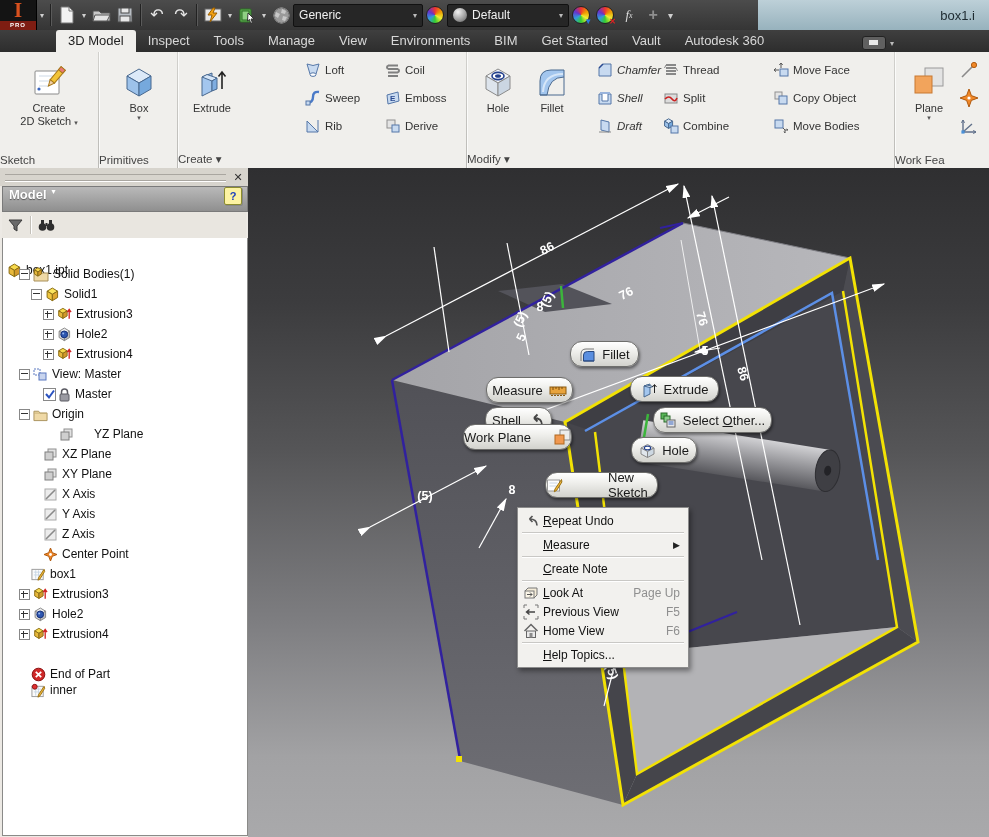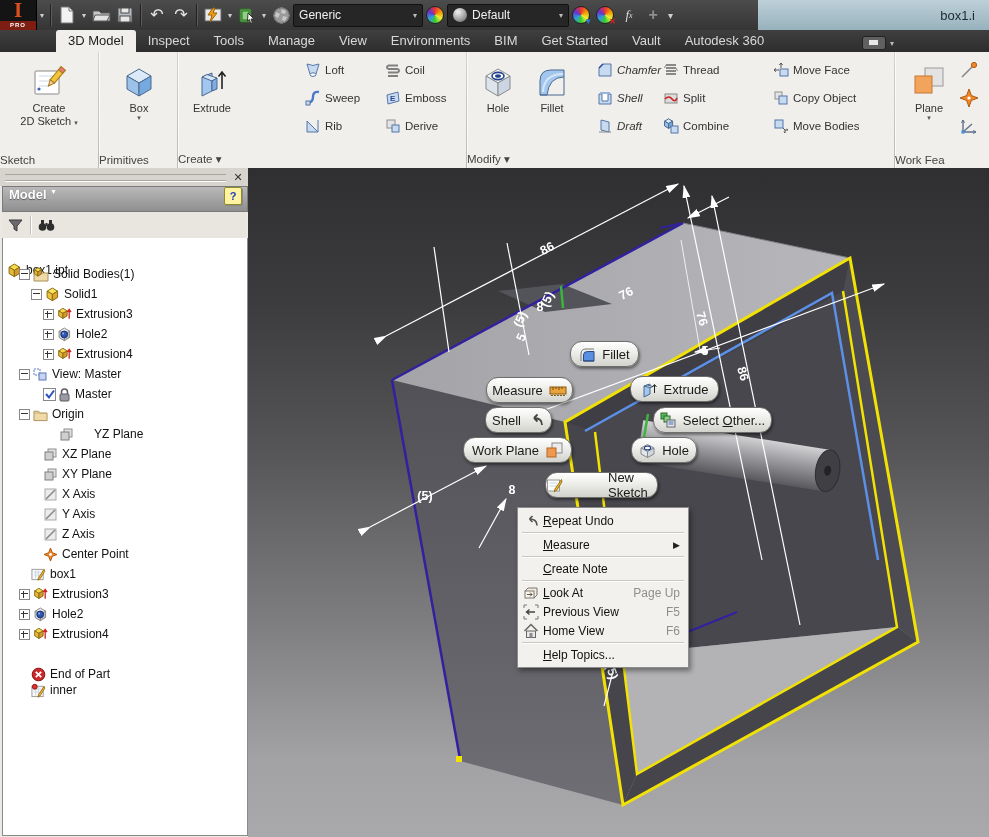--- a/index.html
+++ b/index.html
@@ -867,21 +867,21 @@
         <span>
           <svg width="17" height="17" viewBox="0 0 17 17">
             <rect x="1" y="1" width="6" height="6" fill="#58b858" stroke="#2a6a2a"></rect>
             <rect x="4" y="4" width="6" height="6" fill="#8ad08a" stroke="#2a6a2a"></rect>
             <rect x="7" y="8" width="8" height="7" fill="#e8e8e8" stroke="#666"></rect>
             <path d="M8.5,10 h5 M8.5,12 h5" stroke="#3a66c0"></path>
           </svg>
         </span>
         <span>Select <u>O</u>ther...</span>
       </div>
-      <div class="pill" style="left: 215px; top: 269px; width: 107px;">
+      <div class="pill" style="left: 215px; top: 256px; width: 107px; justify-content: space-between;">
         <span>Work Plane</span>
         <span>
           <svg width="18" height="17" viewBox="0 0 18 17">
             <rect x="7" y="1" width="10" height="10" fill="#ececec" stroke="#888"></rect>
             <rect x="2" y="6" width="9" height="9" fill="#f09850" stroke="#b06820"></rect>
           </svg>
         </span>
       </div>
       <div class="pill" style="left: 383px; top: 269px; width: 64px;">
         <span>

